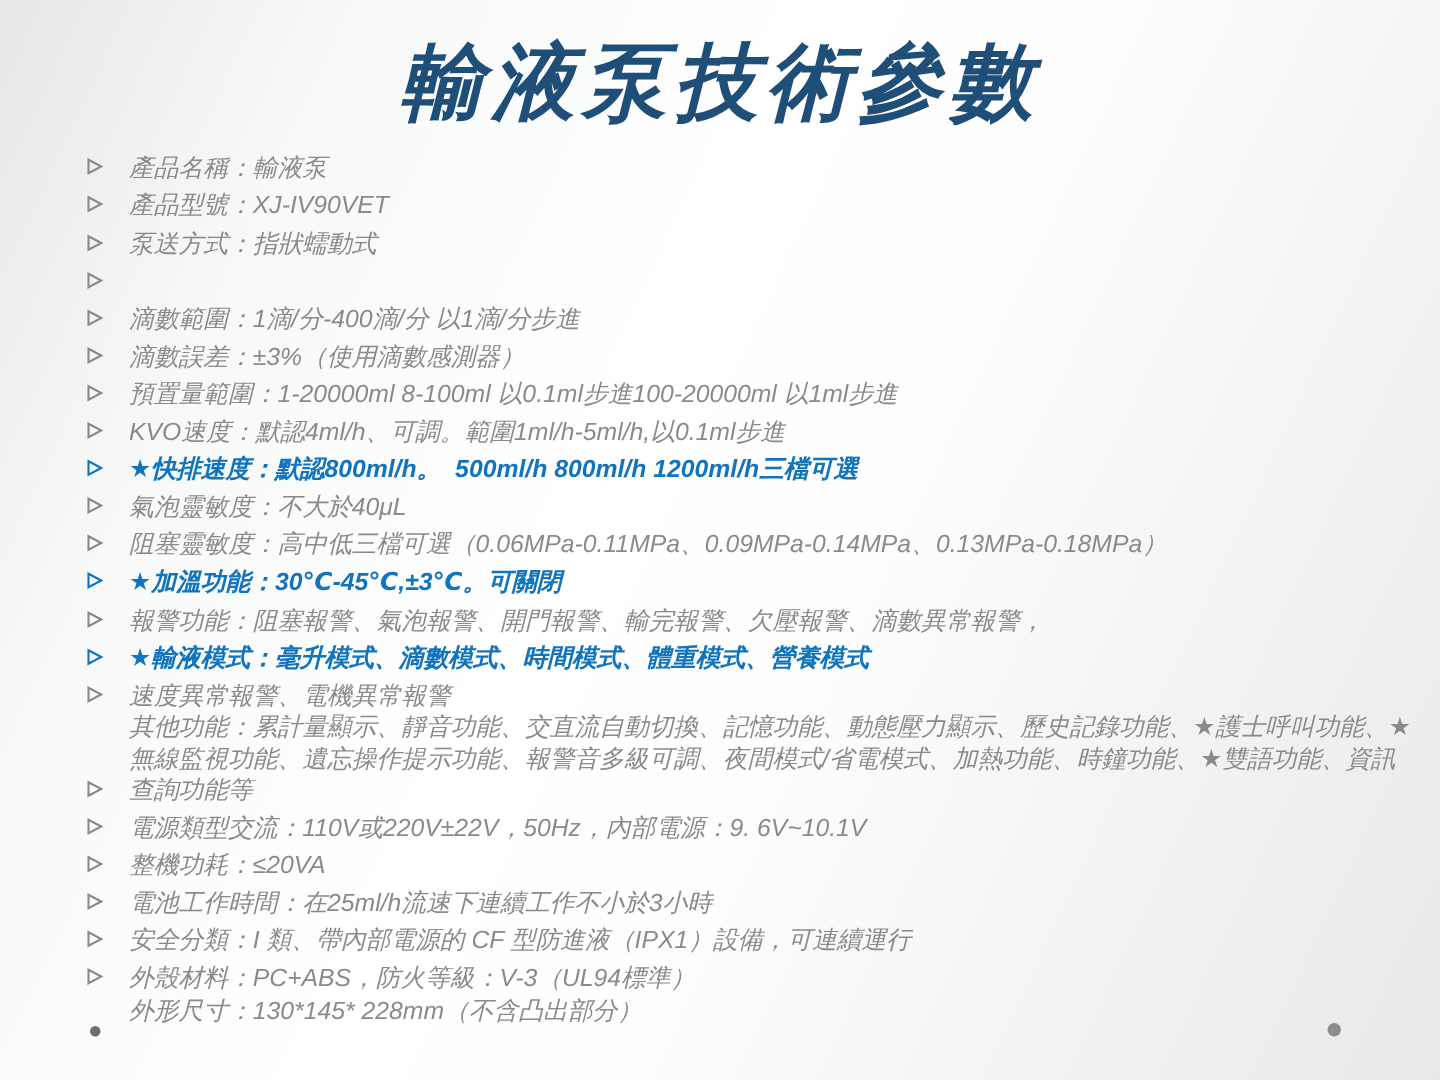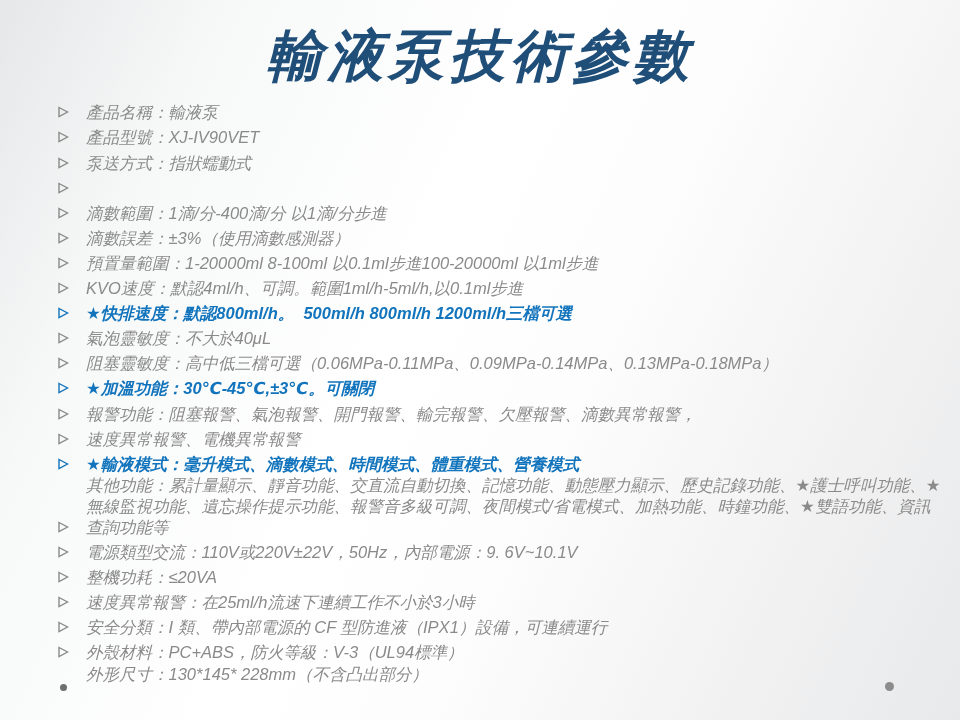--- a/index.html
+++ b/index.html
@@ -154,32 +154,32 @@
             <polygon points="1,1.5 9.5,6 1,10.5" fill="none" stroke="currentColor" stroke-width="1.4"></polygon>
           </svg></span>
         <span class="text">★加溫功能：30℃-45℃,±3℃。可關閉</span>
       </li>
       <li class="item">
         <span class="bullet"><svg width="11" height="12" viewBox="0 0 11 12">
             <polygon points="1,1.5 9.5,6 1,10.5" fill="none" stroke="currentColor" stroke-width="1.4"></polygon>
           </svg></span>
         <span class="text">報警功能：阻塞報警、氣泡報警、開門報警、輸完報警、欠壓報警、滴數異常報警，</span>
       </li>
+      <li class="item highlight">
+        <span class="bullet"><svg width="11" height="12" viewBox="0 0 11 12">
+            <polygon points="1,1.5 9.5,6 1,10.5" fill="none" stroke="currentColor" stroke-width="1.4"></polygon>
+          </svg></span>
+        <span class="text">★輸液模式：毫升模式、滴數模式、時間模式、體重模式、營養模式</span>
+      </li>
       <li class="item">
         <span class="bullet"><svg width="11" height="12" viewBox="0 0 11 12">
             <polygon points="1,1.5 9.5,6 1,10.5" fill="none" stroke="currentColor" stroke-width="1.4"></polygon>
           </svg></span>
         <span class="text">速度異常報警、電機異常報警</span>
       </li>
-      <li class="item highlight">
-        <span class="bullet"><svg width="11" height="12" viewBox="0 0 11 12">
-            <polygon points="1,1.5 9.5,6 1,10.5" fill="none" stroke="currentColor" stroke-width="1.4"></polygon>
-          </svg></span>
-        <span class="text">★輸液模式：毫升模式、滴數模式、時間模式、體重模式、營養模式</span>
-      </li>
       <li class="item">
         <span class="bullet"><svg width="11" height="12" viewBox="0 0 11 12">
             <polygon points="1,1.5 9.5,6 1,10.5" fill="none" stroke="currentColor" stroke-width="1.4"></polygon>
           </svg></span>
         <span class="text">其他功能：累計量顯示、靜音功能、交直流自動切換、記憶功能、動態壓力顯示、歷史記錄功能、★護士呼叫功能、★無線監視功能、遺忘操作提示功能、報警音多級可調、夜間模式/省電模式、加熱功能、時鐘功能、★雙語功能、資訊查詢功能等</span>
       </li>
       <li class="item">
         <span class="bullet"><svg width="11" height="12" viewBox="0 0 11 12">
             <polygon points="1,1.5 9.5,6 1,10.5" fill="none" stroke="currentColor" stroke-width="1.4"></polygon>
           </svg></span>
@@ -188,21 +188,21 @@
       <li class="item">
         <span class="bullet"><svg width="11" height="12" viewBox="0 0 11 12">
             <polygon points="1,1.5 9.5,6 1,10.5" fill="none" stroke="currentColor" stroke-width="1.4"></polygon>
           </svg></span>
         <span class="text">整機功耗：≤20VA</span>
       </li>
       <li class="item">
         <span class="bullet"><svg width="11" height="12" viewBox="0 0 11 12">
             <polygon points="1,1.5 9.5,6 1,10.5" fill="none" stroke="currentColor" stroke-width="1.4"></polygon>
           </svg></span>
-        <span class="text">速度異常報警：在25ml/h流速下連續工作不小於3小時</span>
+        <span class="text">電池工作時間：在25ml/h流速下連續工作不小於3小時</span>
       </li>
       <li class="item">
         <span class="bullet"><svg width="11" height="12" viewBox="0 0 11 12">
             <polygon points="1,1.5 9.5,6 1,10.5" fill="none" stroke="currentColor" stroke-width="1.4"></polygon>
           </svg></span>
         <span class="text">安全分類：I 類、帶內部電源的 CF 型防進液（IPX1）設備，可連續運行</span>
       </li>
       <li class="item">
         <span class="bullet"><svg width="11" height="12" viewBox="0 0 11 12">
             <polygon points="1,1.5 9.5,6 1,10.5" fill="none" stroke="currentColor" stroke-width="1.4"></polygon>

